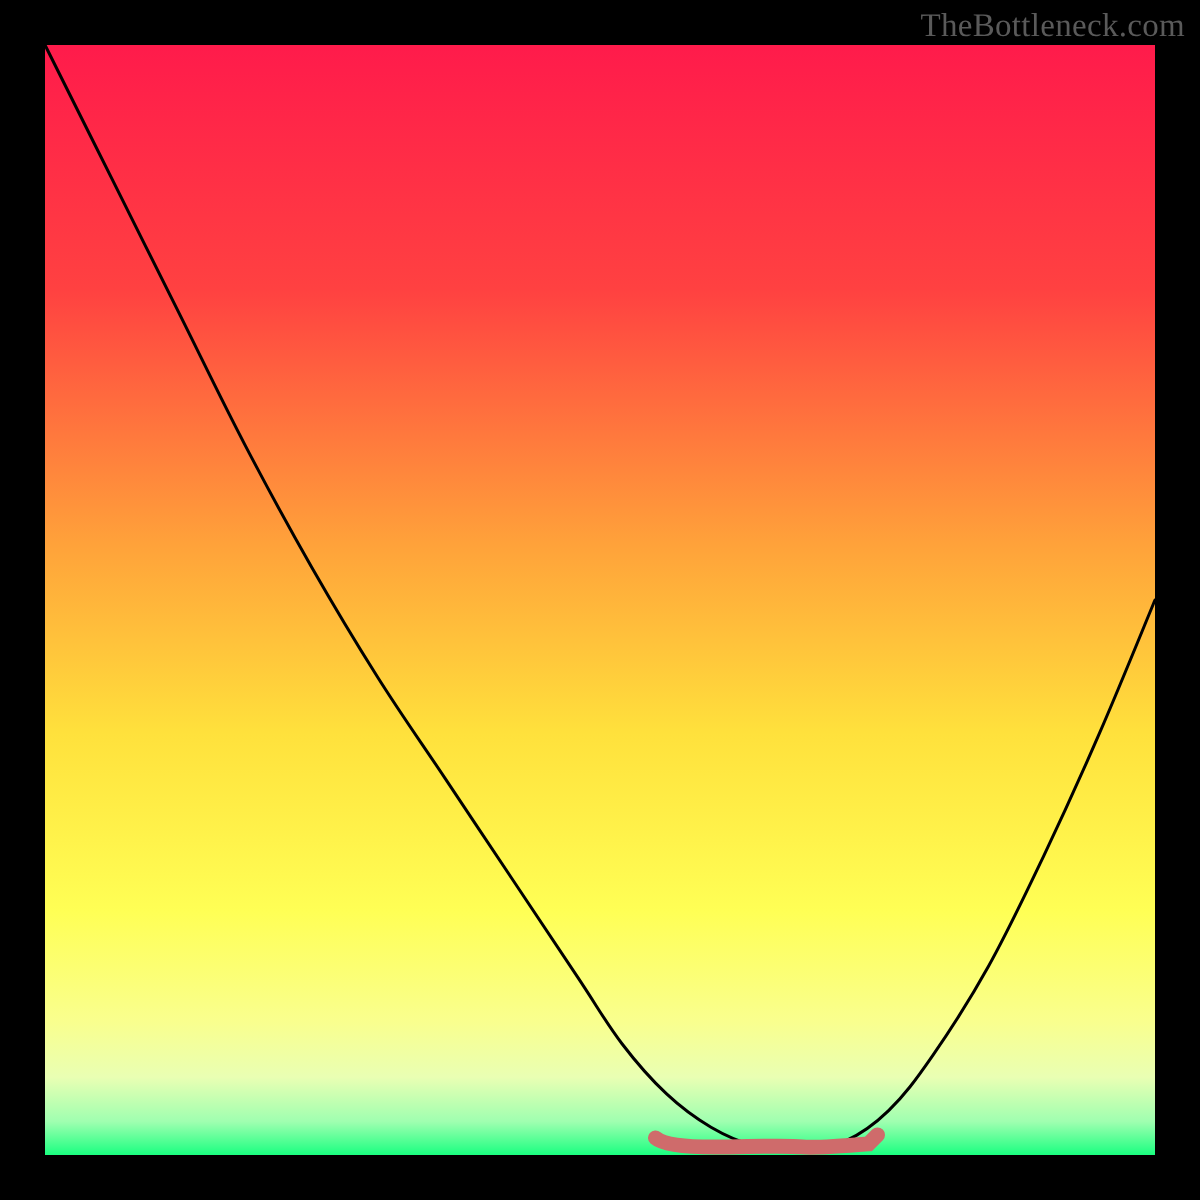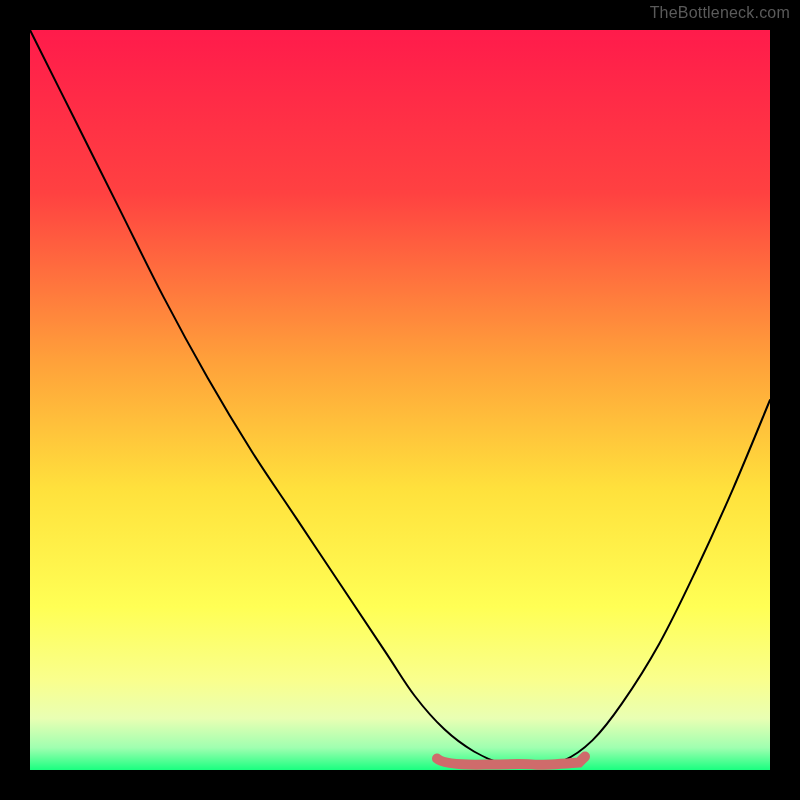--- a/index.html
+++ b/index.html
@@ -12,22 +12,22 @@
   }
   .stage {
     position: relative;
     width: 800px;
     height: 800px;
   }
   .watermark {
     position: absolute;
     top: 4px;
     right: 10px;
-    font-family: Liberation Sans, sans-serif;
-    font-size: 16px;
+    font-family: Liberation Serif, serif;
+    font-size: 22px;
     color: #5a5a5a;
     letter-spacing: 0.2px;
   }
   svg {
     position: absolute;
     left: 0;
     top: 0;
   }
 </style>
 </head>

